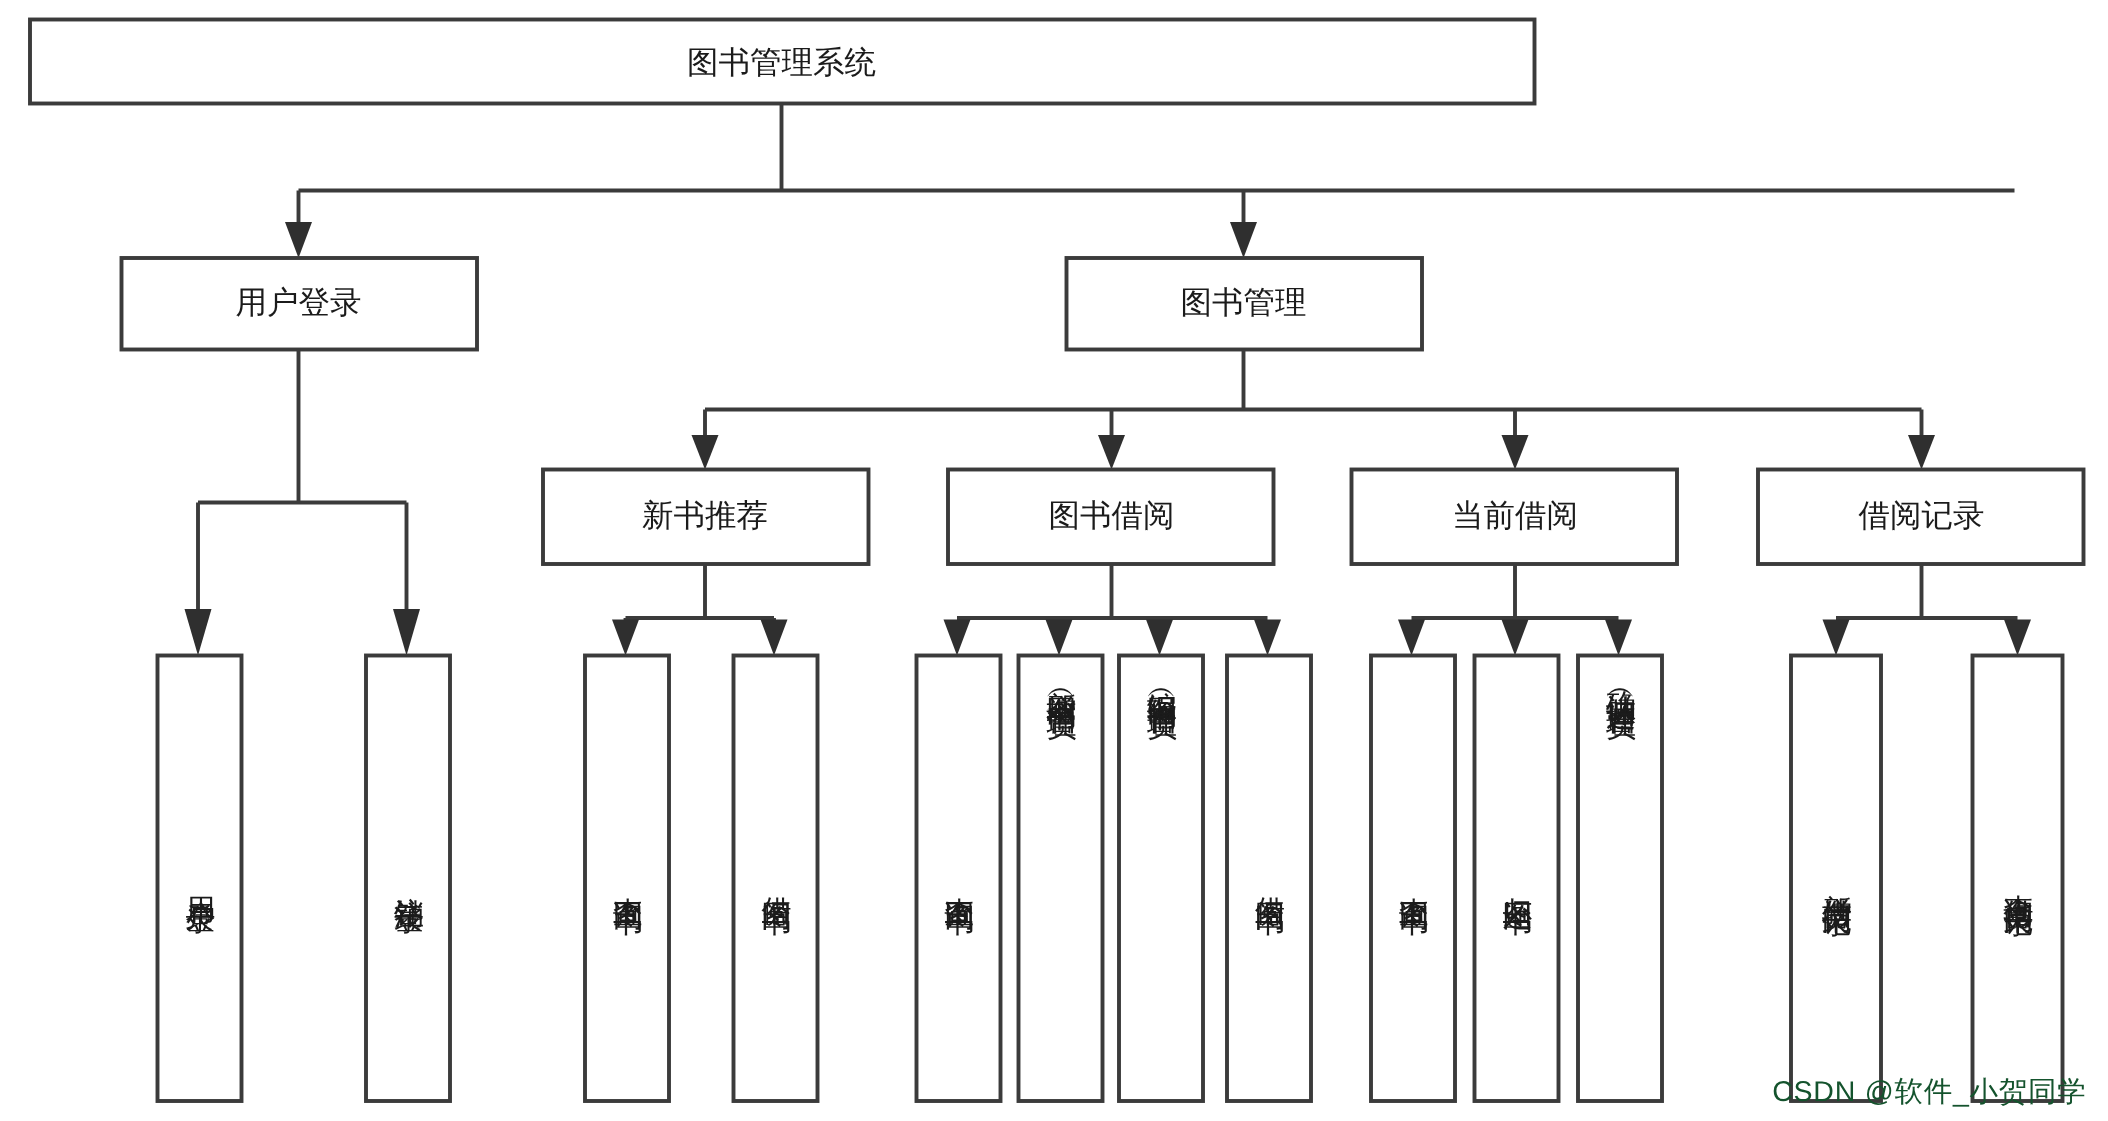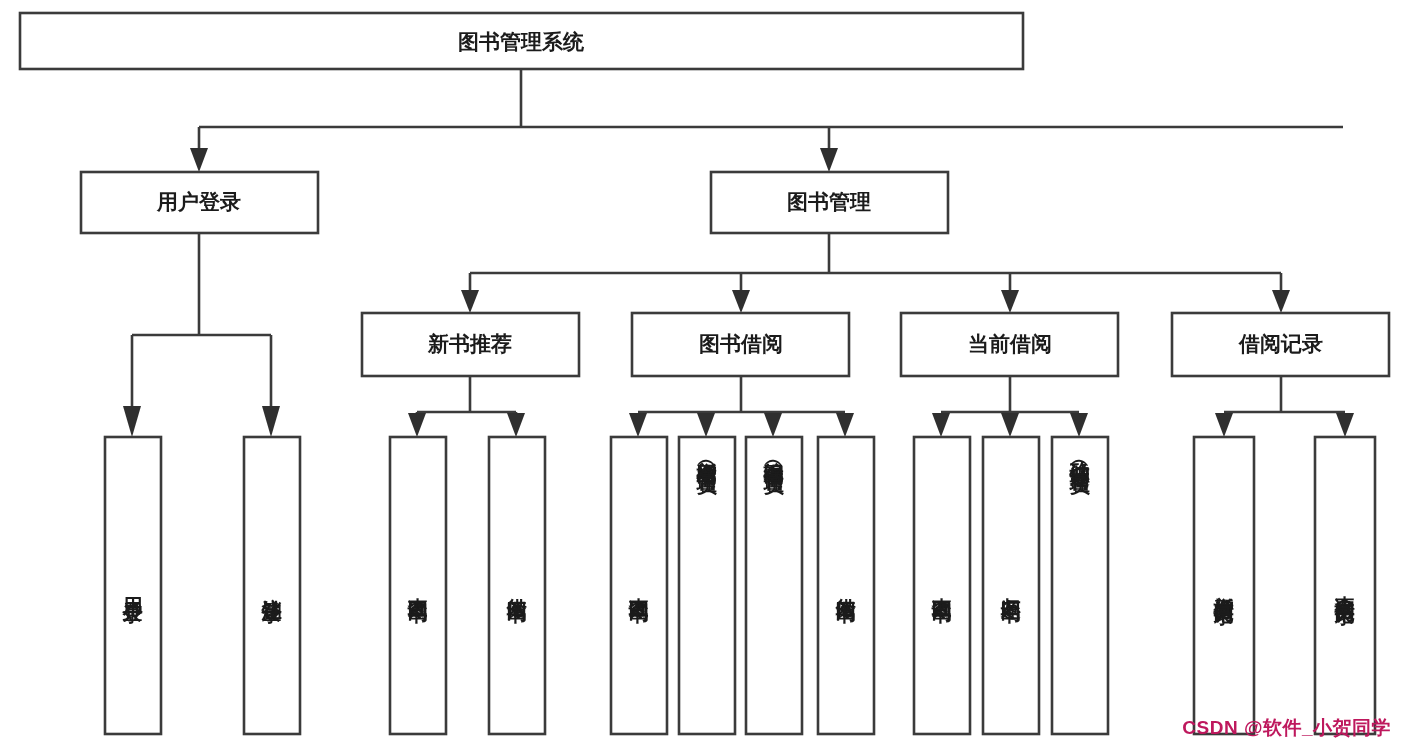--- a/index.html
+++ b/index.html
@@ -9,21 +9,20 @@
   }
   body {
     font-family: "Liberation Sans", "DejaVu Sans", sans-serif;
   }
   #diagram-root {
     position: relative;
     width: 1405px;
     height: 747px;
     background: #ffffff;
     overflow: hidden;
-    font-weight: bold;
   }
   svg#flow-svg {
     position: absolute;
     left: 0;
     top: 0;
     width: 1405px;
     height: 747px;
     display: block;
   }
   .node-box {
@@ -70,21 +69,21 @@
     text-align: center;
     white-space: nowrap;
     pointer-events: none;
   }
   .watermark {
     position: absolute;
     right: 14px;
     bottom: 6px;
     font-family: "Liberation Sans", "DejaVu Sans", sans-serif;
     font-size: 19px;
-    color: #be185d;
+    color: #14532d;
     white-space: nowrap;
     letter-spacing: 0.5px;
   }
 </style>
 </head>
 <body>
 
 <div id="diagram-root">
 
   <svg id="flow-svg" viewBox="0 0 1405 747">

